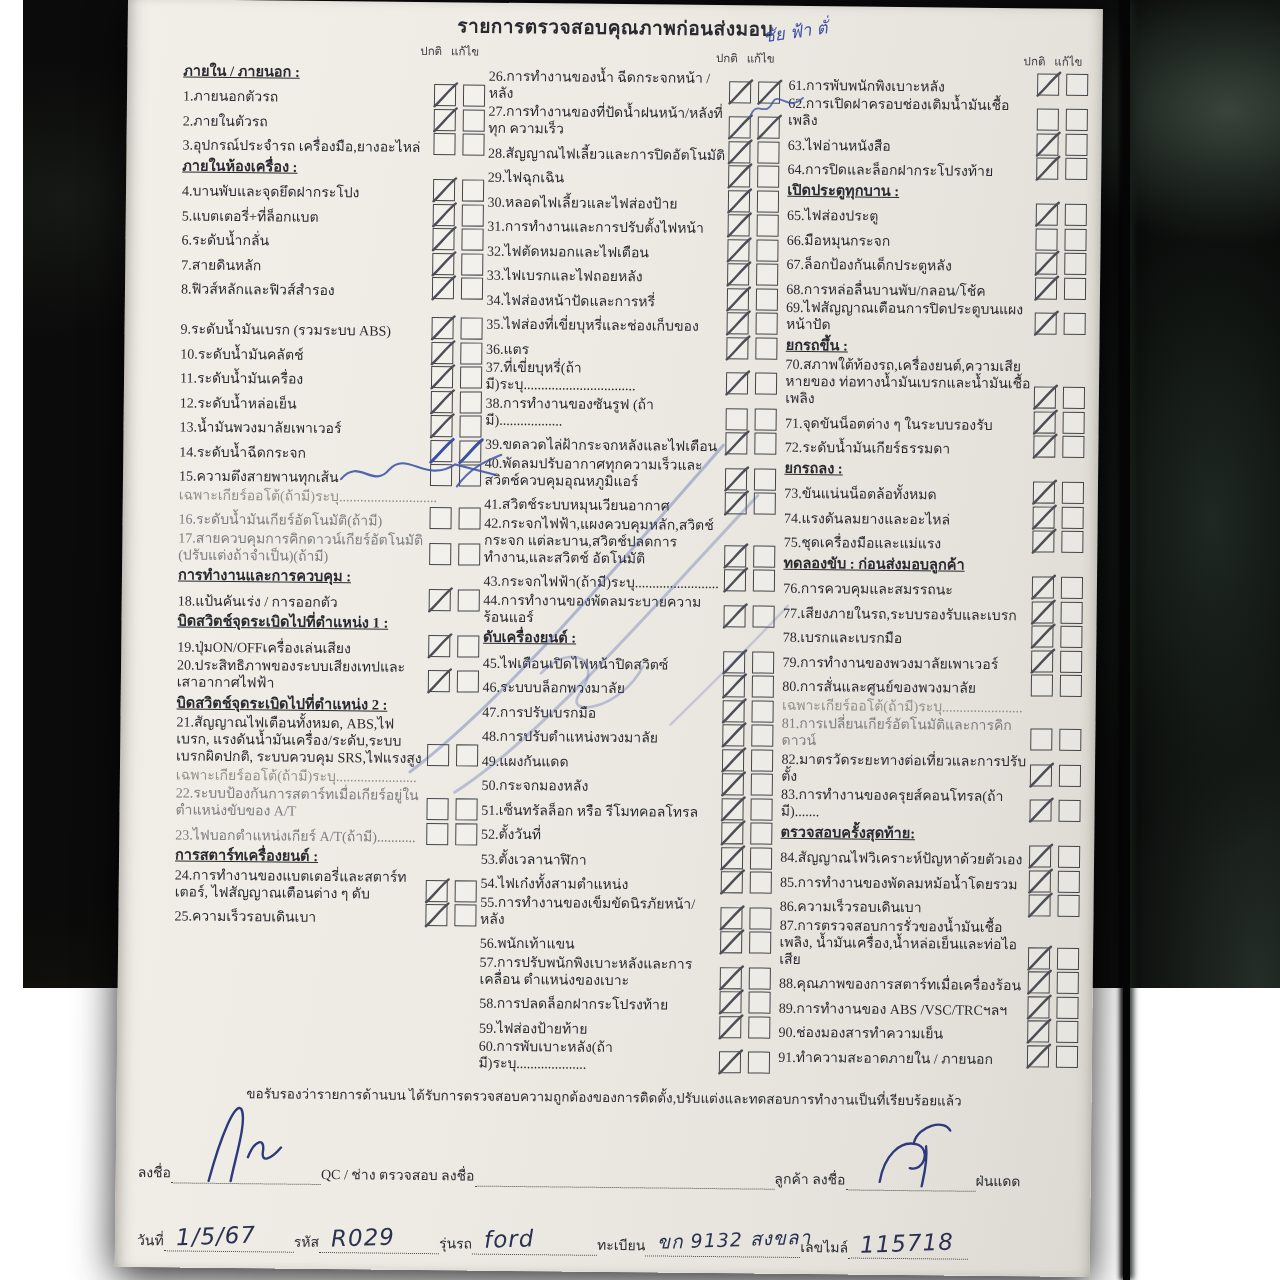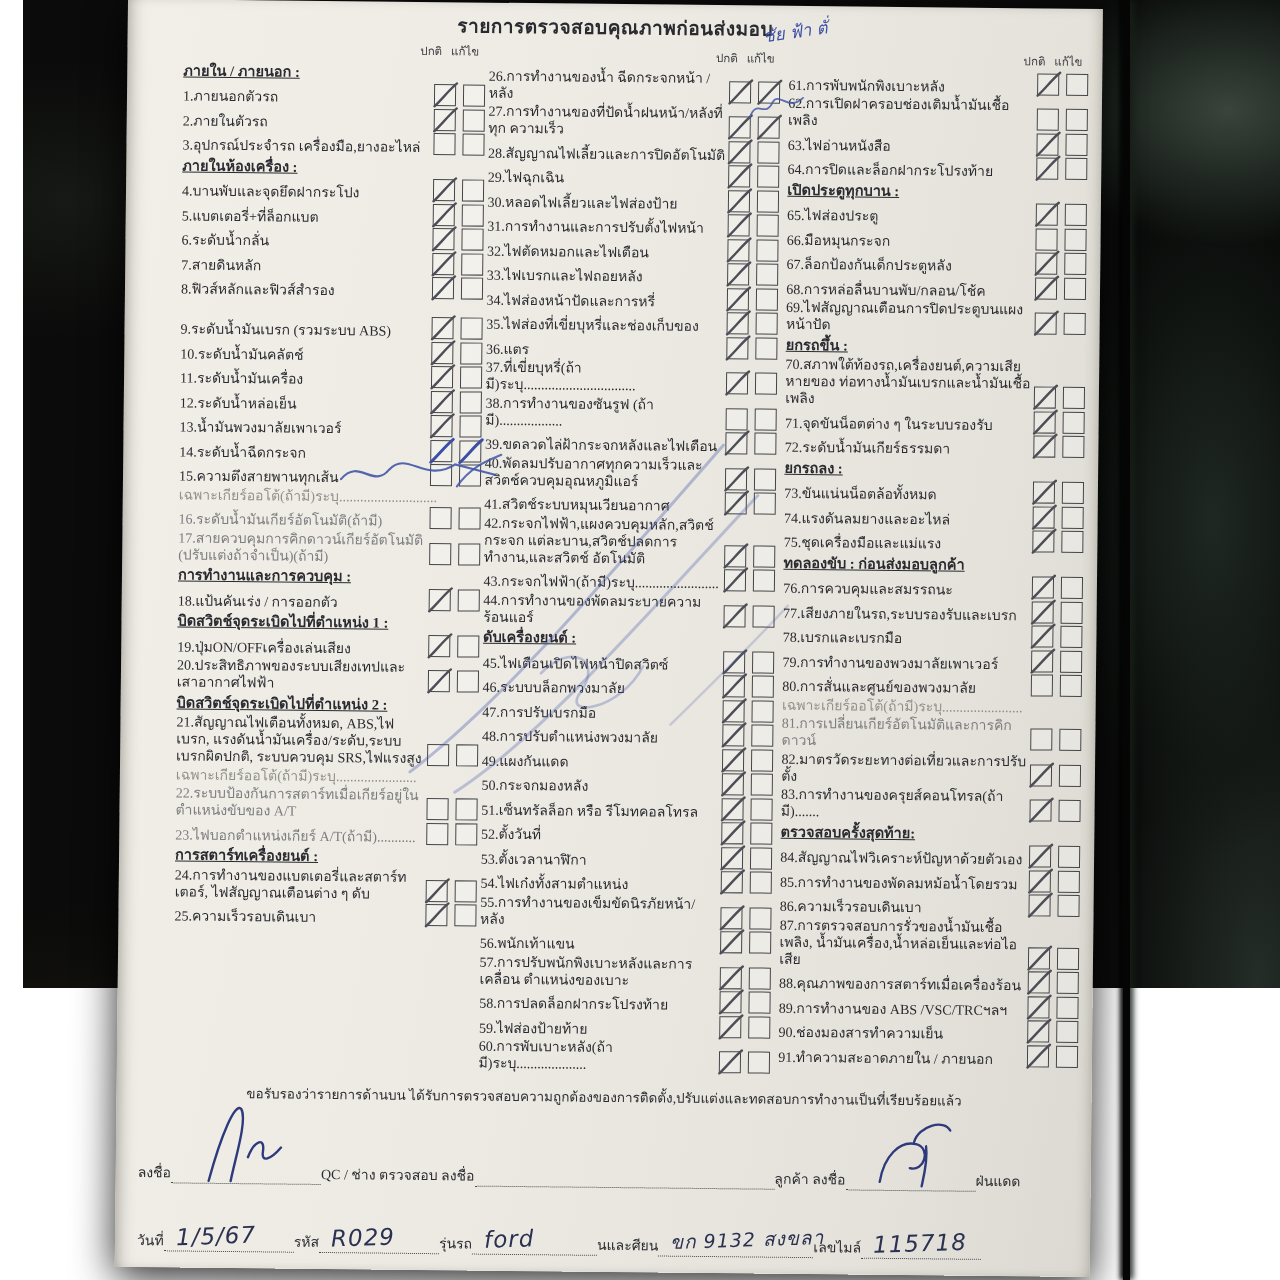--- a/index.html
+++ b/index.html
@@ -1128,21 +1128,21 @@
         <span class="hand">1/5/67</span>
       </span>
       <span>รหัส</span>
       <span class="lead f2">
         <span class="hand">R029</span>
       </span>
       <span>รุ่นรถ</span>
       <span class="lead f3">
         <span class="hand">ford</span>
       </span>
-      <span>นและศียน</span>
+      <span>ทะเบียน</span>
       <span class="lead f4">
         <span class="hand" style="font-size:19px">ขก 9132 สงขลา</span>
       </span>
       <span>เลขไมล์</span>
       <span class="lead f5">
         <span class="hand">115718</span>
       </span>
     </div>
 
     <div class="handnote" style="left:635px;top:12px;font-size:17px;transform:rotate(-9deg);">ชัย ฟ้า ตั่</div>

